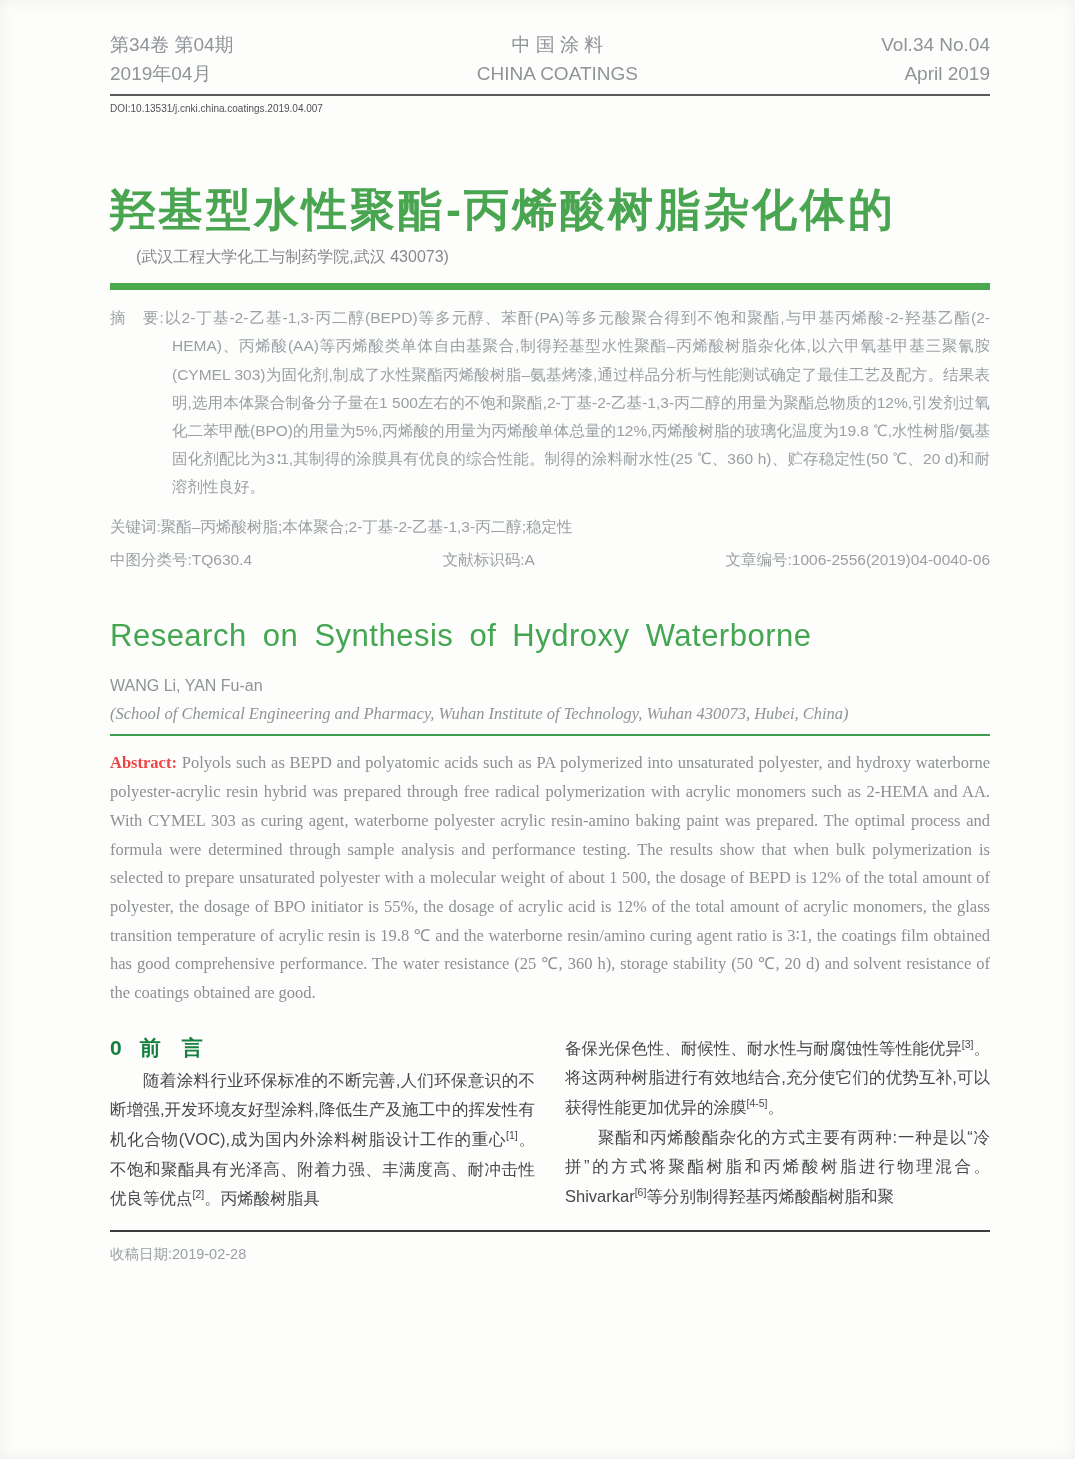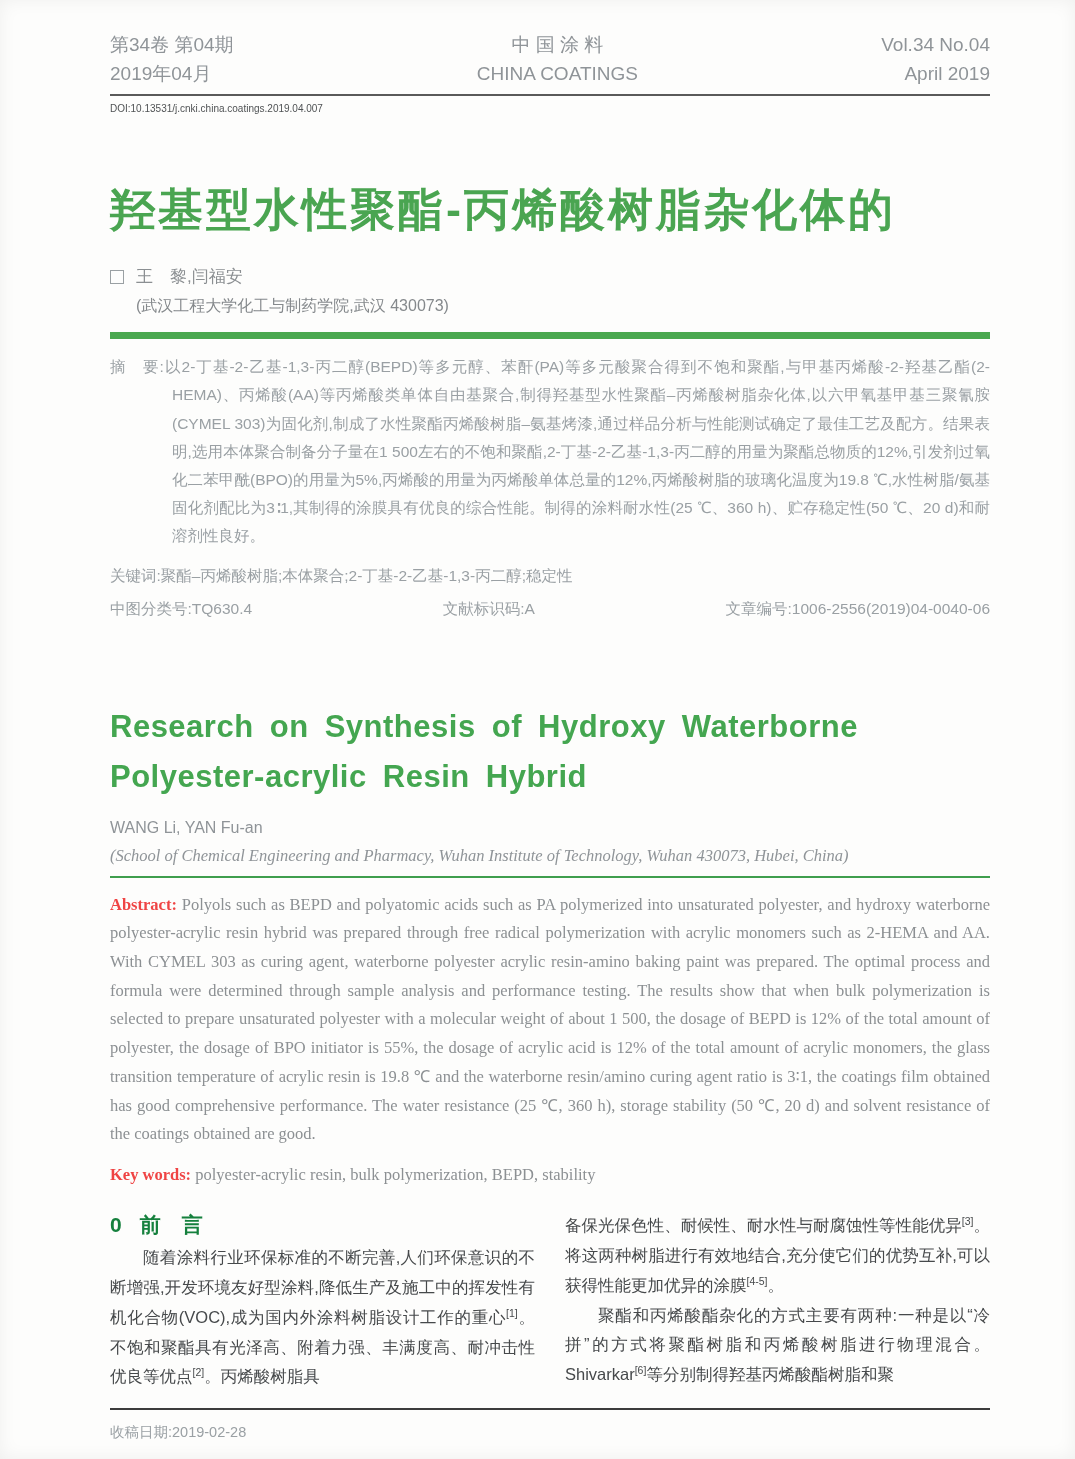--- a/index.html
+++ b/index.html
@@ -33,21 +33,21 @@
 
   
   .abstract-cn { margin-top:14px; color:#9aa0a4; font-size:15.5px; line-height:1.82;
                  text-align:justify; padding-left:62px; text-indent:-62px; }
   .abstract-cn .lbl { color:#9aa0a4; }
   .keywords-cn { margin-top:2px; color:#9aa0a4; font-size:15.5px; }
   .meta-row { margin-top:12px; display:flex; justify-content:space-between;
               color:#9aa0a4; font-size:15.5px;gap:42px; }
 
   
-  .en-title { margin-top:82px; color:#44a650; font-weight:bold; font-size:31px;
+  .en-title { margin-top:40px; color:#44a650; font-weight:normal; font-size:31px;
               line-height:1.62; word-spacing:7px; letter-spacing:0.5px; }
   .authors-en { margin-top:16px; color:#8f9498; font-size:16px; }
   .affiliation-en { margin-top:9px; color:#8f9498; font-size:16.5px;
                     font-family:"Liberation Serif", serif; font-style:italic; }
   .green-rule-thin { height:2px; background:#3f9e4d; margin-top:10px; }
 
   .abstract-en { margin-top:13px; color:#8c9093; font-size:16.5px; line-height:1.74;
                  text-align:justify; font-family:"Liberation Serif", serif; }
   .abstract-en .lbl, .keywords-en .lbl { font-weight:bold; color:#ef4444; }
   .keywords-en { margin-top:3px; color:#8c9093; font-size:16.5px;
@@ -84,51 +84,45 @@
       <div>April 2019</div>
     </div>
   </div>
   <hr class="header-rule">
   <div class="doi">DOI:10.13531/j.cnki.china.coatings.2019.04.007</div>
 
   <div class="cn-title">
     <div>羟基型水性聚酯-丙烯酸树脂杂化体的</div>
   </div>
 
-  <div class="authors-row">
-    <span class="author-square"></span>
-    <span>王　黎,闫福安</span>
-  </div>
   <div class="affiliation-cn">(武汉工程大学化工与制药学院,武汉  430073)</div>
 
   <div class="green-bar"></div>
 
   <p class="abstract-cn"><span class="lbl">摘　要:</span><span>以2-丁基-2-乙基-1,3-丙二醇(BEPD)等多元醇、苯酐(PA)等多元酸聚合得到不饱和聚酯,与甲基丙烯酸-2-羟基乙酯(2-HEMA)、丙烯酸(AA)等丙烯酸类单体自由基聚合,制得羟基型水性聚酯–丙烯酸树脂杂化体,以六甲氧基甲基三聚氰胺(CYMEL 303)为固化剂,制成了水性聚酯丙烯酸树脂–氨基烤漆,通过样品分析与性能测试确定了最佳工艺及配方。结果表明,选用本体聚合制备分子量在1 500左右的不饱和聚酯,2-丁基-2-乙基-1,3-丙二醇的用量为聚酯总物质的12%,引发剂过氧化二苯甲酰(BPO)的用量为5%,丙烯酸的用量为丙烯酸单体总量的12%,丙烯酸树脂的玻璃化温度为19.8 ℃,水性树脂/氨基固化剂配比为3∶1,其制得的涂膜具有优良的综合性能。制得的涂料耐水性(25 ℃、360 h)、贮存稳定性(50 ℃、20 d)和耐溶剂性良好。</span></p>
 
   <div class="keywords-cn"><span>关键词:</span><span>聚酯–丙烯酸树脂;本体聚合;2-丁基-2-乙基-1,3-丙二醇;稳定性</span></div>
 
   <div class="meta-row">
     <span><span>中图分类号:</span><span>TQ630.4</span></span>
     <span><span>文献标识码:</span><span>A</span></span>
     <span><span>文章编号:</span><span>1006-2556(2019)04-0040-06</span></span>
   </div>
 
   <div class="en-title">
     <div>Research on Synthesis of Hydroxy Waterborne</div>
-    <div>Polyester-acrylic Resin Hybrid</div>
   </div>
 
   <div class="authors-en">WANG Li, YAN Fu-an</div>
   <div class="affiliation-en">(School of Chemical Engineering and Pharmacy, Wuhan Institute of Technology, Wuhan 430073, Hubei, China)</div>
 
   <div class="green-rule-thin"></div>
 
   <p class="abstract-en"><span class="lbl">Abstract:</span><span> Polyols such as BEPD and polyatomic acids such as PA polymerized into unsaturated polyester, and hydroxy waterborne polyester-acrylic resin hybrid was prepared through free radical polymerization with acrylic monomers such as 2-HEMA and AA. With CYMEL 303 as curing agent, waterborne polyester acrylic resin-amino baking paint was prepared. The optimal process and formula were determined through sample analysis and performance testing. The results show that when bulk polymerization is selected to prepare unsaturated polyester with a molecular weight of about 1 500, the dosage of BEPD is 12% of the total amount of polyester, the dosage of BPO initiator is 55%, the dosage of acrylic acid is 12% of the total amount of acrylic monomers, the glass transition temperature of acrylic resin is 19.8 ℃ and the waterborne resin/amino curing agent ratio is 3∶1, the coatings film obtained has good comprehensive performance. The water resistance (25 ℃, 360 h), storage stability (50 ℃, 20 d) and solvent resistance of the coatings obtained are good.</span></p>
 
-  <div class="keywords-en"><span class="lbl">Key words:</span><span> polyester-acrylic resin, bulk polymerization, BEPD, stability</span></div>
 
   <div class="columns">
     <div class="col">
       <div class="section-heading">
         <span class="num">0</span><span>前　言</span>
       </div>
       <p class="body-p indent"><span>随着涂料行业环保标准的不断完善,人们环保意识的不断增强,开发环境友好型涂料,降低生产及施工中的挥发性有机化合物(VOC),成为国内外涂料树脂设计工作的重心</span><sup>[1]</sup><span>。不饱和聚酯具有光泽高、附着力强、丰满度高、耐冲击性优良等优点</span><sup>[2]</sup><span>。丙烯酸树脂具</span></p>
     </div>
     <div class="col">
       <p class="body-p"><span>备保光保色性、耐候性、耐水性与耐腐蚀性等性能优异</span><sup>[3]</sup><span>。将这两种树脂进行有效地结合,充分使它们的优势互补,可以获得性能更加优异的涂膜</span><sup>[4-5]</sup><span>。</span></p>

